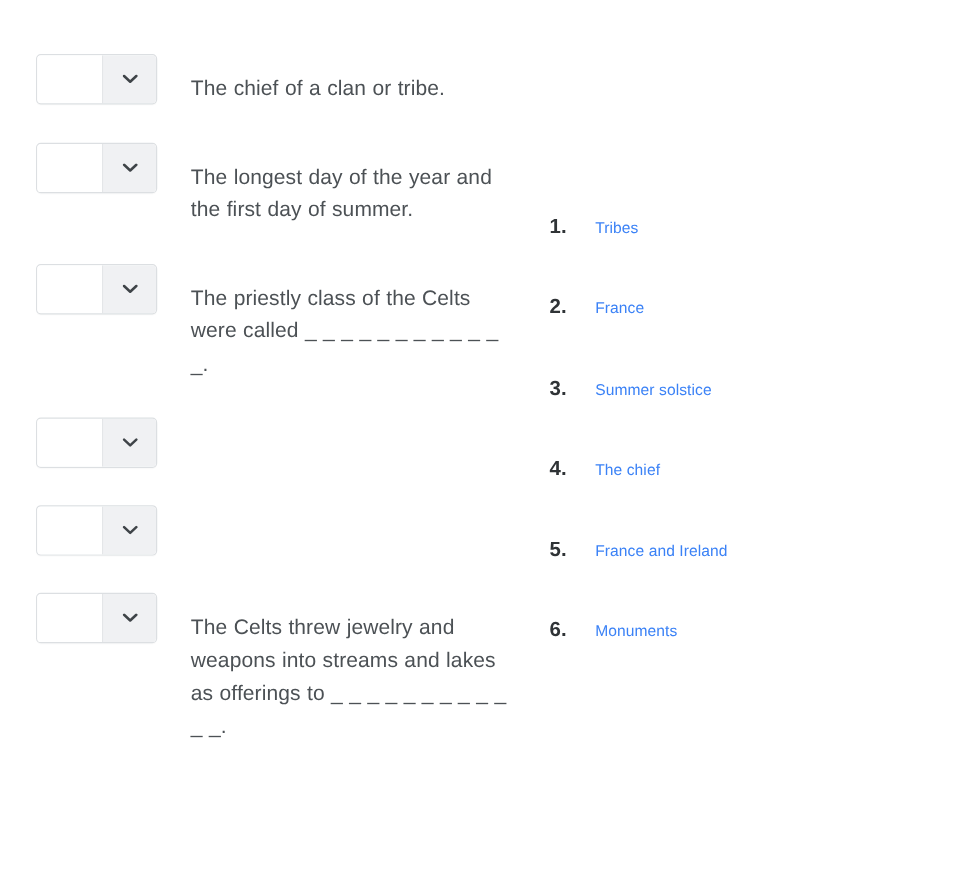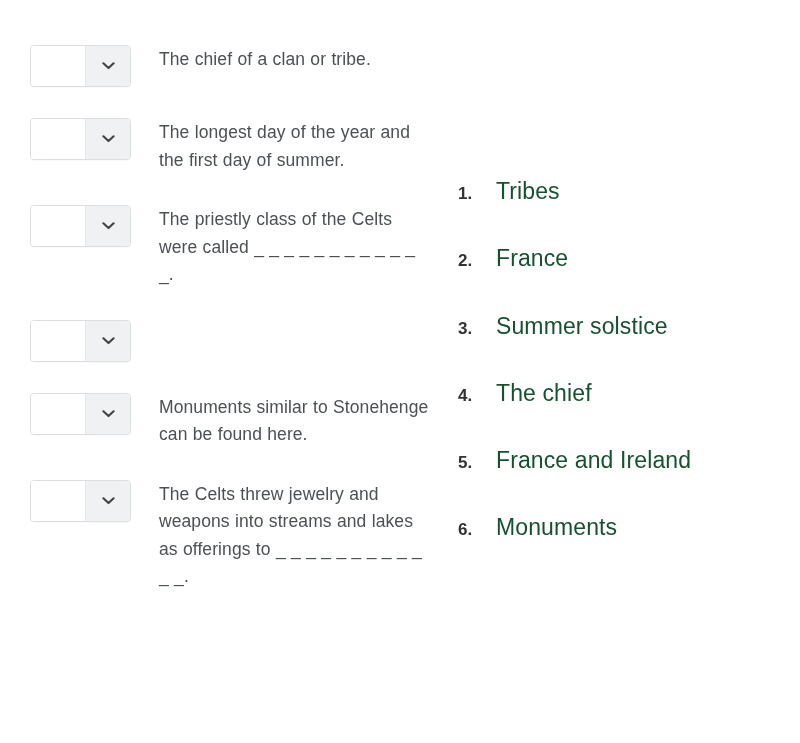--- a/index.html
+++ b/index.html
@@ -67,21 +67,21 @@
   .chev {
     display: block;
     width: 13px;
     height: 8px;
   }
   .chev svg { display:block; }
 
   .q-text {
     flex: 1 1 auto;
     margin-left: 28px;
-    margin-top: 1px;
+    margin-top: 15px;
     color: #4c5155;
     font-size: 17.5px;
     line-height: 27.5px;
     letter-spacing: 0.005em;
     word-spacing: 0.02em;
     max-width: 272px;
   }
 
   
   .answers {
@@ -96,22 +96,22 @@
     height: 67.3px;
   }
   .a-num {
     flex: 0 0 38px;
     color: #2f3336;
     font-size: 17px;
     font-weight: 700;
     line-height: 1;
   }
   .a-label {
-    color: #14532d;
-    font-size: 23px;
+    color: #3b82f6;
+    font-size: 13px;
     line-height: 1;
     letter-spacing: 0.005em;
   }
 </style>
 </head>
 <body>
 
 <div id="exercise">
 
   <div class="questions">
@@ -175,21 +175,20 @@
       <div class="dropdown">
         <div class="dd-value"></div>
         <div class="dd-arrow">
           <span class="chev">
             <svg viewBox="0 0 13 8" width="13" height="8" xmlns="http://www.w3.org/2000/svg">
                 <path d="M1.4 1.3 L6.5 6.1 L11.6 1.3" fill="none" stroke="#3f4448" stroke-width="2.1" stroke-linecap="round" stroke-linejoin="round"></path>
               </svg>
           </span>
         </div>
       </div>
-      <div class="q-text">Monuments similar to Stonehenge can be found here.</div>
     </div>
 
     <div class="q-row">
       <div class="dropdown">
         <div class="dd-value"></div>
         <div class="dd-arrow">
           <span class="chev">
             <svg viewBox="0 0 13 8" width="13" height="8" xmlns="http://www.w3.org/2000/svg">
                 <path d="M1.4 1.3 L6.5 6.1 L11.6 1.3" fill="none" stroke="#3f4448" stroke-width="2.1" stroke-linecap="round" stroke-linejoin="round"></path>
               </svg>

